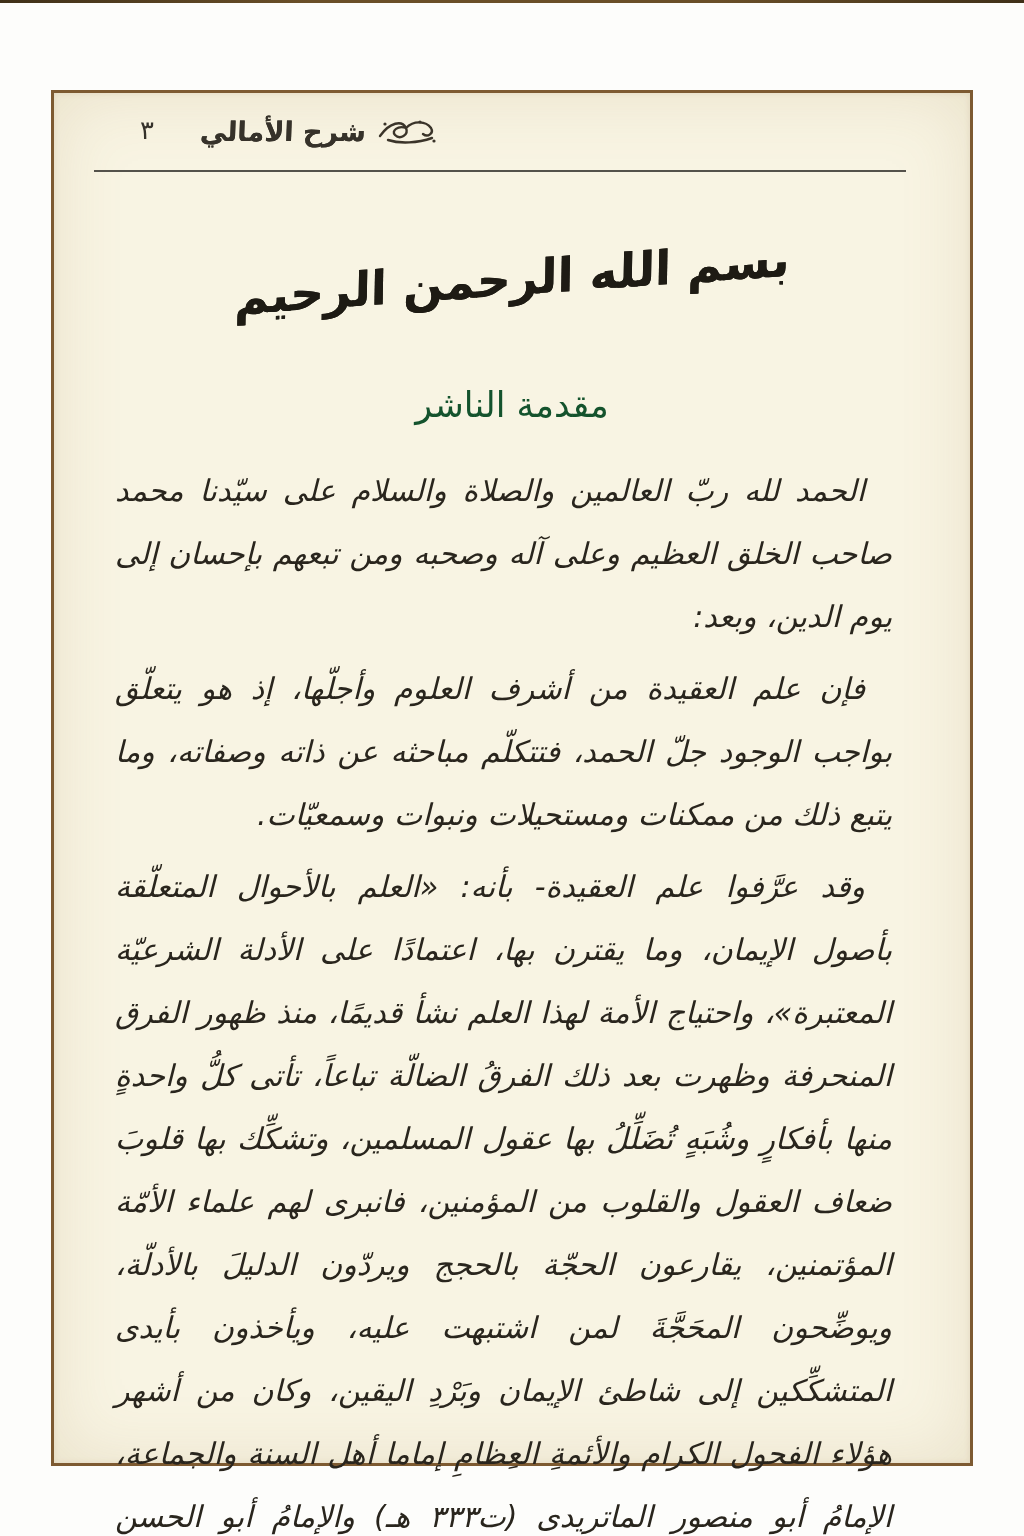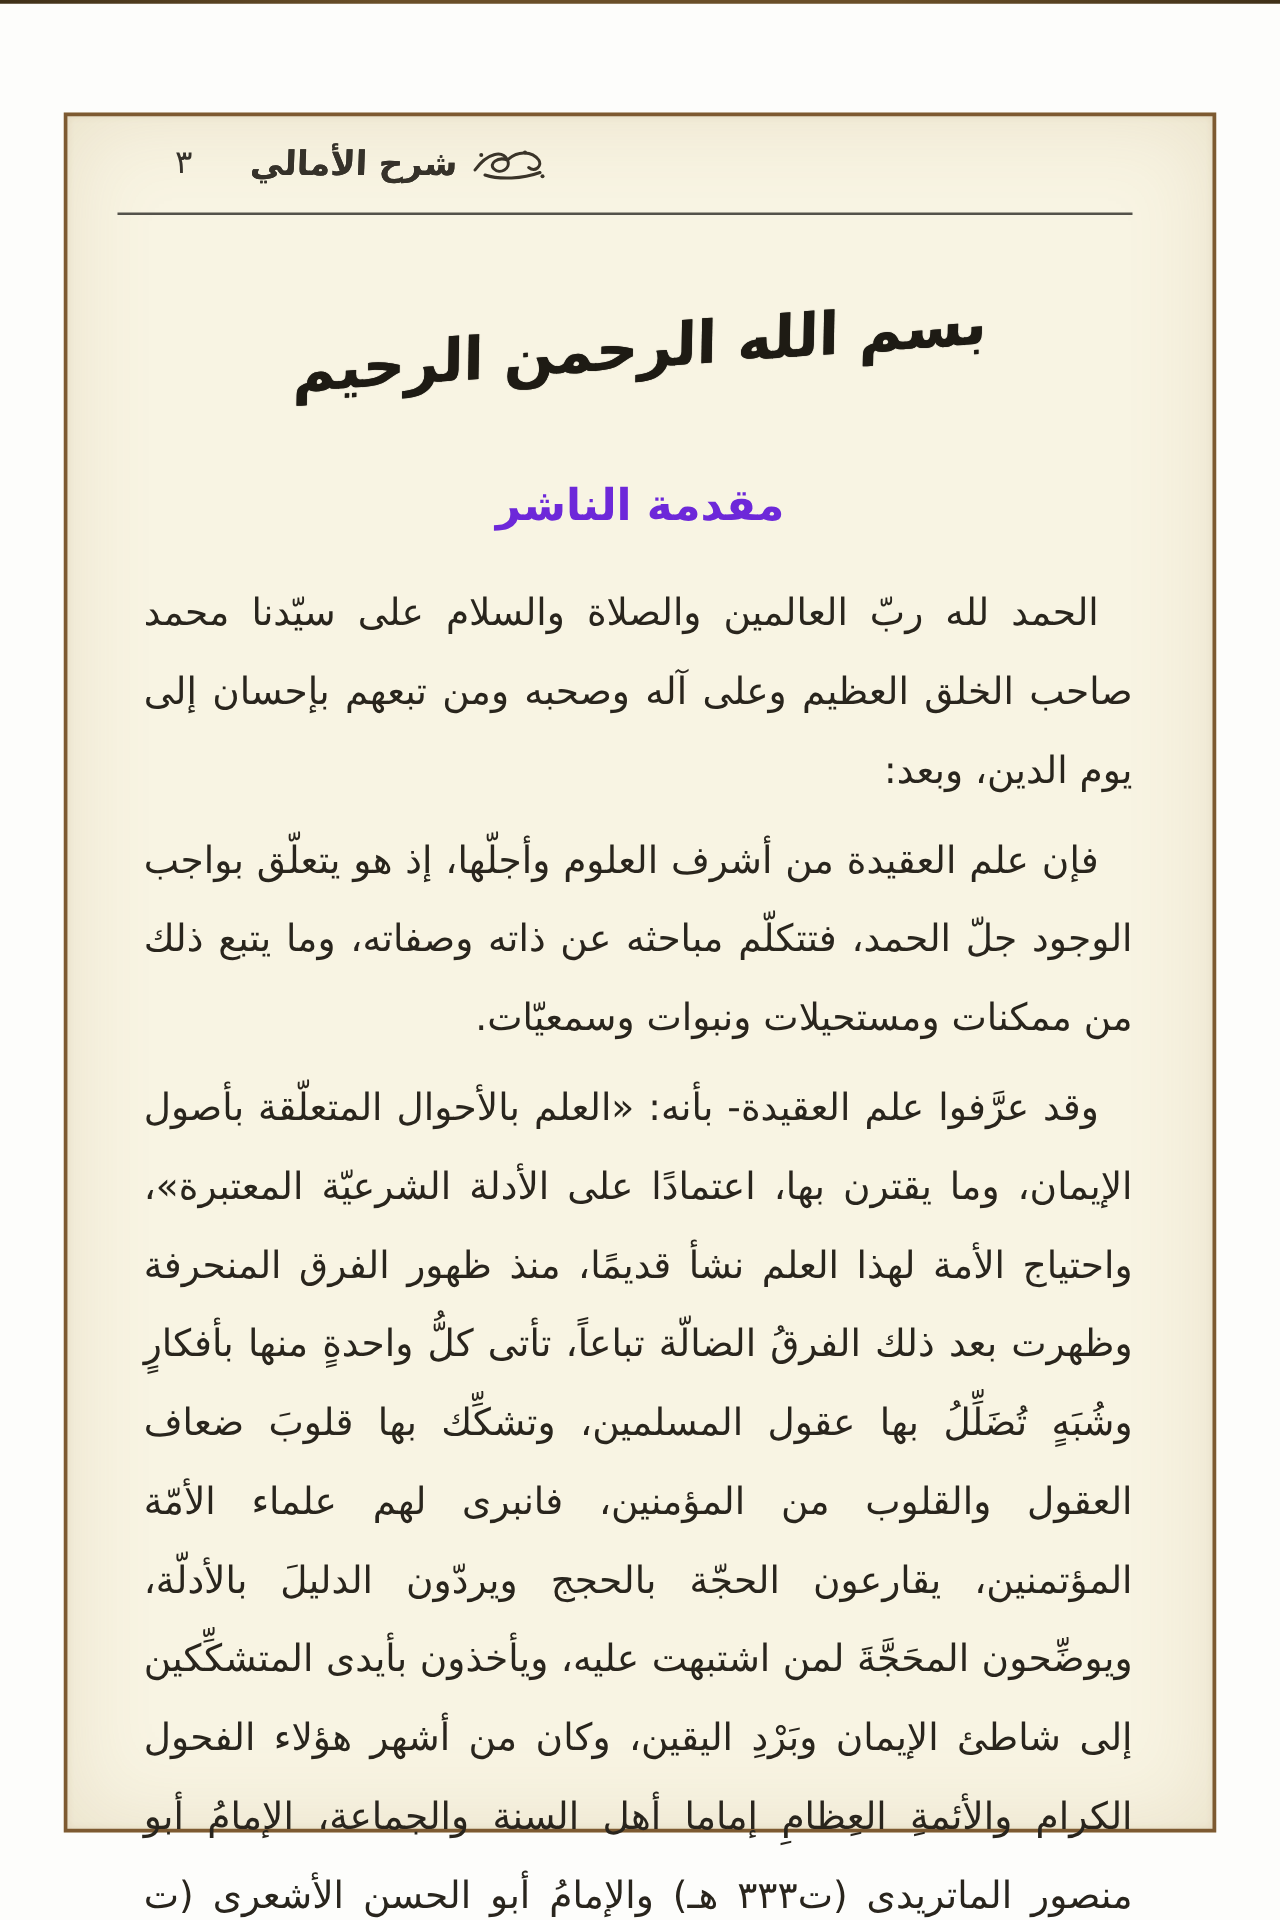--- a/index.html
+++ b/index.html
@@ -54,34 +54,35 @@
     text-align:center;
     font-size:47px;font-weight:bold;color:#1e1b14;
     transform:rotate(-4deg) skewX(-5deg);
     text-shadow:0 0 .6px #1e1b14;
     direction:rtl;
   }
   
   .section-title{
     position:absolute;top:292px;left:0;width:100%;margin:0;
     text-align:center;
-    font-size:35px;font-weight:bold;color:#6d28d9;
+    font-size:35px;font-weight:normal;color:#14532d;
     direction:rtl;
   }
   
   .body-text{
     position:absolute;top:366px;left:61px;right:64px;
     direction:rtl;
     font-size:30px;line-height:63px;
     text-align:justify;
     color:var(--text);
   }
   .body-text p{
-    margin:0 0 9px 0;
+    margin:0 14px 9px 0;
     text-indent:27px;
+    font-style:italic;
   }
 </style>
 </head>
 <body>
 
 <div class="scan-top-edge"></div>
 
 <div class="page">
 
   <span class="page-number">٣</span>

